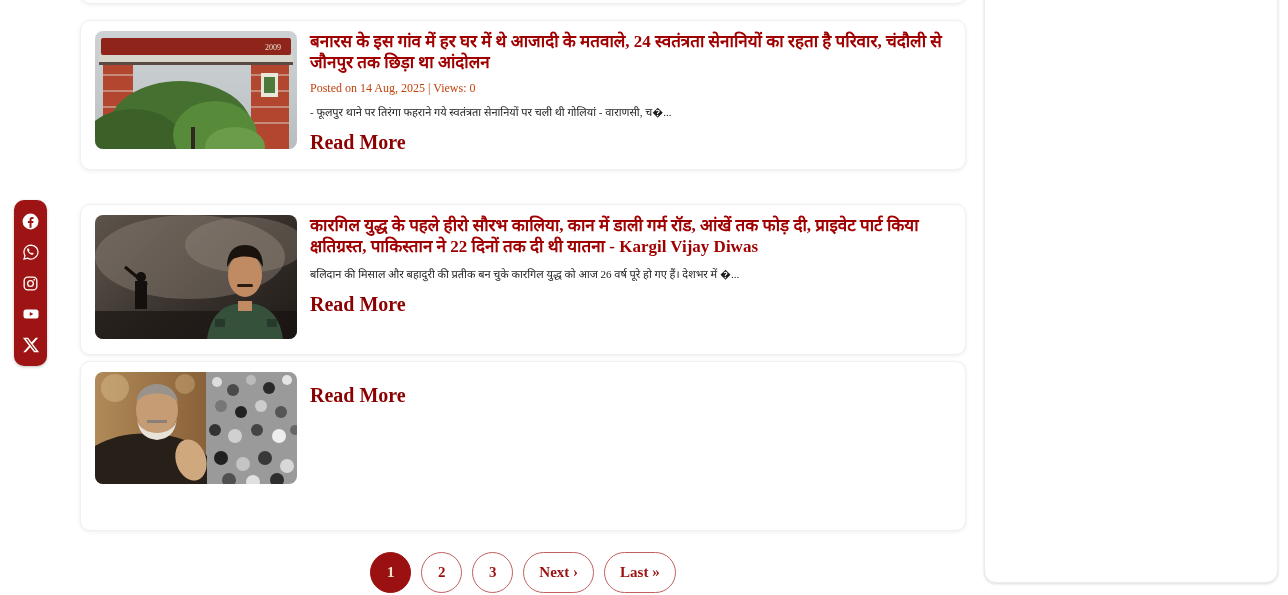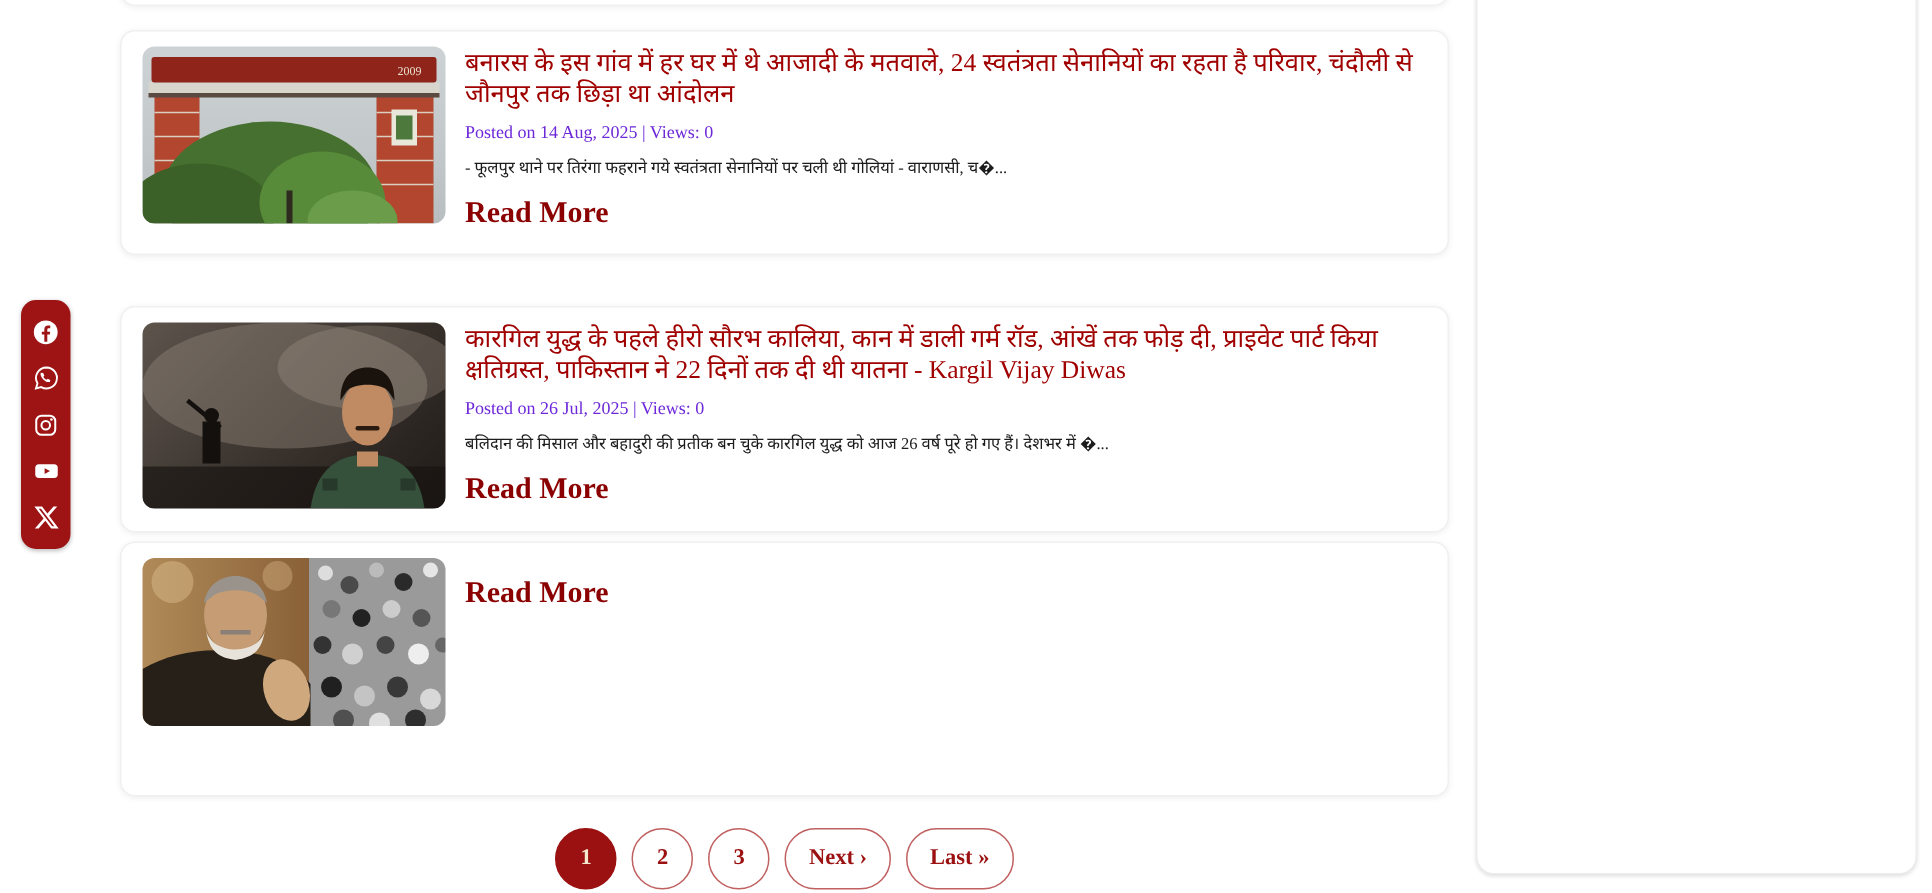--- a/index.html
+++ b/index.html
@@ -25,22 +25,22 @@
   .card-inner { display:flex; gap:13px; padding:10px 14px; height:100%; overflow:hidden; }
 
   .thumb { width:202px; flex:0 0 202px; border-radius:8px; overflow:hidden; position:relative;
            cursor:pointer; }
   .thumb svg { display:block; width:100%; height:100%; }
   .thumb-1 { height:118px; background:linear-gradient(180deg,#cdd2d4 0%,#c2c7c9 60%,#b8bdbf 100%); }
   .thumb-2 { height:124px; background:linear-gradient(135deg,#5d544c 0%,#38312c 55%,#201b18 100%); }
   .thumb-3 { height:112px; background:linear-gradient(90deg,#b08a58 0%,#8a6138 55%,#9a9a9a 55%,#9a9a9a 100%); }
 
   .art-text { flex:1; min-width:0; }
-  .art-title { color:#a00000; font-weight:normal; font-size:17px; line-height:1.26; cursor:pointer; }
-  .art-meta  { color:#6d28d9; font-size:12px; margin-top:7px; }
+  .art-title { color:#a00000; font-weight:bold; font-size:17px; line-height:1.26; cursor:pointer; }
+  .art-meta  { color:#c2410c; font-size:12px; margin-top:7px; }
   .art-excerpt { color:#1c1c1c; font-size:11px; line-height:1.3; margin-top:9px; }
   .read-more { display:inline-block; color:#8b0000; font-weight:bold; font-size:20px;
                margin-top:12px; cursor:pointer; }
 
   
   .pagination { position:absolute; top:552px; left:0; width:100%; display:flex;
                 justify-content:center; gap:10px; }
   .page-item { height:41px; min-width:41px; border:1px solid #c06060; border-radius:21px;
                background:#fff; color:#9b1111; font-weight:bold; font-size:15px;
                display:flex; align-items:center; justify-content:center; cursor:pointer; }
@@ -147,21 +147,20 @@
             <path d="M143 86 h14 v10 h-14 z" fill="#c08b63"></path>
             <ellipse cx="150" cy="60" rx="17" ry="22" fill="#c08b63"></ellipse>
             <path d="M132 52 C132 36 140 30 150 30 C160 30 168 36 168 52 L164 46 C160 40 140 40 136 46 Z" fill="#1a120c"></path>
             <rect x="142" y="69" width="16" height="3" rx="1.5" fill="#2a1a10"></rect>
             <rect x="120" y="104" width="10" height="8" fill="#26392b"></rect>
             <rect x="172" y="104" width="10" height="8" fill="#26392b"></rect>
           </svg>
         </div>
         <div class="art-text">
           <div class="art-title">कारगिल युद्ध के पहले हीरो सौरभ कालिया, कान में डाली गर्म रॉड, आंखें तक फोड़ दी, प्राइवेट पार्ट किया क्षतिग्रस्त, पाकिस्तान ने 22 दिनों तक दी थी यातना - Kargil Vijay Diwas</div>
-          <div class="art-meta">Posted on 26 Jul, 2025 | Views: 0</div>
           <div class="art-excerpt">बलिदान की मिसाल और बहादुरी की प्रतीक बन चुके कारगिल युद्ध को आज 26 वर्ष पूरे हो गए हैं। देशभर में �...</div>
           <span class="read-more">Read More</span>
         </div>
       </div>
     </div>
 
     <div class="card card-3">
       <div class="card-inner">
         <div class="thumb thumb-3">
           <svg viewBox="0 0 202 112" preserveAspectRatio="none">

